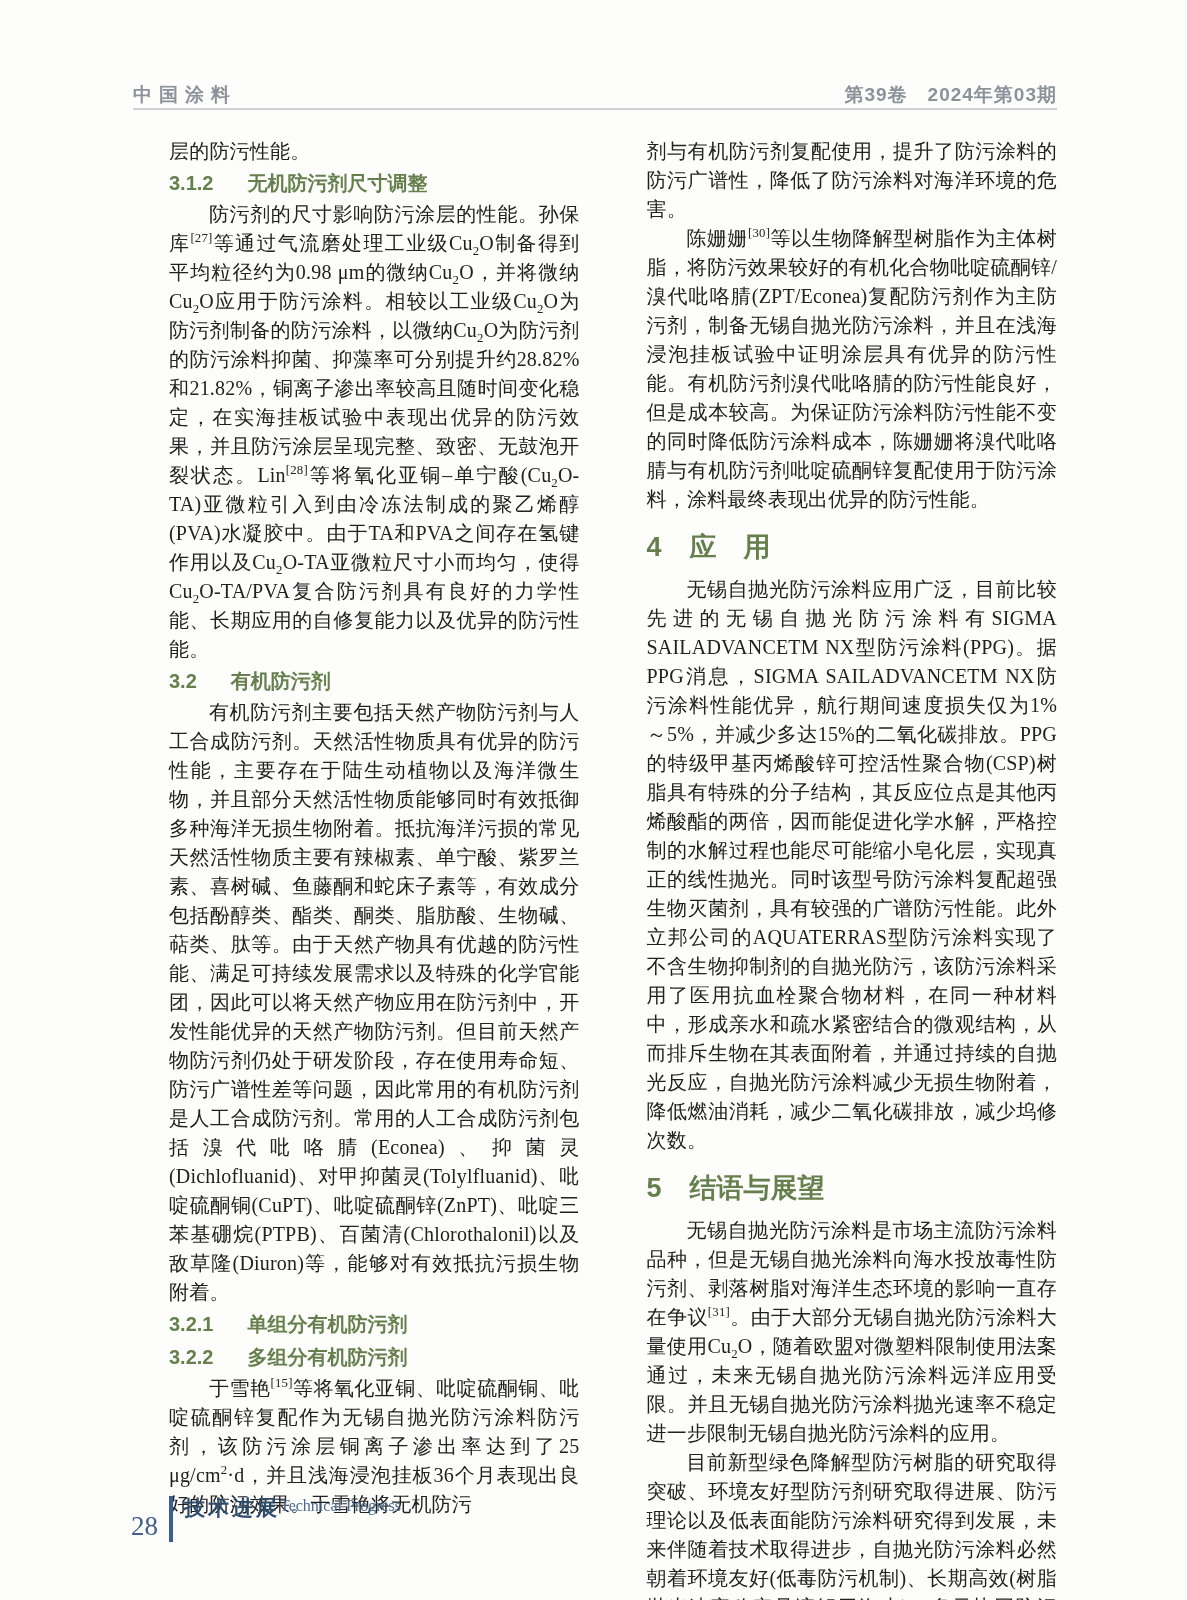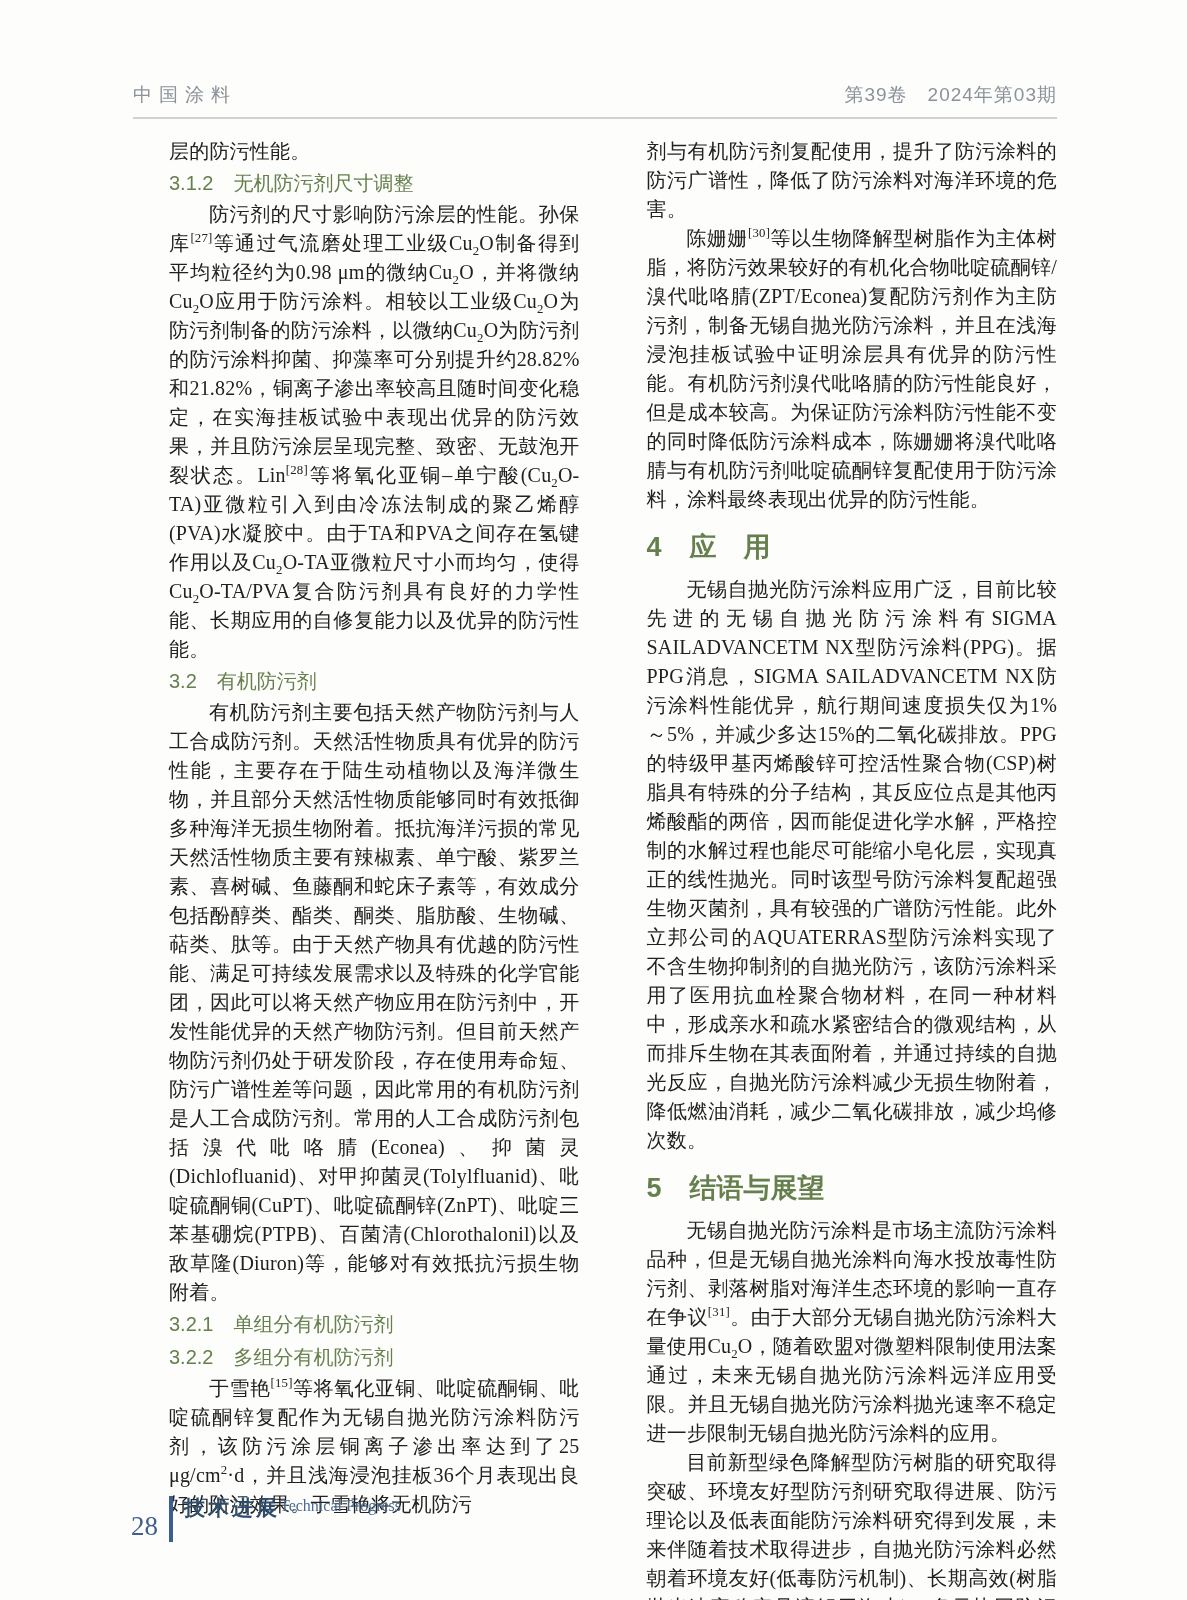--- a/index.html
+++ b/index.html
@@ -9,47 +9,46 @@
     margin:0 auto;
     background:#fdfdfc;
     font-family:"Liberation Serif",serif;
     color:#212121;
     overflow:hidden;
   }
   
   .header{
     position:absolute;top:82px;left:133px;width:924px;
     display:flex;justify-content:space-between;align-items:flex-end;
-    padding-bottom:9px;
     border-bottom:2px solid #cdd2d6;
     font-family:"Liberation Sans",sans-serif;
-    color:#8b9299;font-size:19px;
+    color:#8b9299;font-size:19px;font-weight:bold;
   }
   .journal-name{letter-spacing:7px;}
   .issue-info{letter-spacing:1px;}
   
   .columns{
     position:absolute;top:137px;left:133px;width:924px;
     display:flex;gap:31px;
   }
   .col{flex:1;min-width:0;margin-left:36px;}
   .para{
     margin:0;
     font-size:20px;line-height:29px;
     text-align:justify;
     text-indent:2em;
     letter-spacing:0.2px;
   }
   .para.noindent{text-indent:0;}
   sup{font-size:64%;line-height:0;vertical-align:super;}
   sub{font-size:64%;line-height:0;vertical-align:sub;}
   .h3{
-    display:flex;align-items:baseline;gap:20px;
+    display:flex;align-items:baseline;gap:34px;
     font-family:"Liberation Sans",sans-serif;
-    font-weight:400;font-size:20px;line-height:31px;
+    font-weight:700;font-size:20px;line-height:31px;
     color:#66804d;
     margin:2px 0 1px 0;
   }
   .h2{
     display:flex;align-items:baseline;gap:28px;
     font-family:"Liberation Sans",sans-serif;
     font-weight:700;font-size:27px;line-height:32px;
     color:#66804d;
     margin:17px 0 12px 0;
   }

